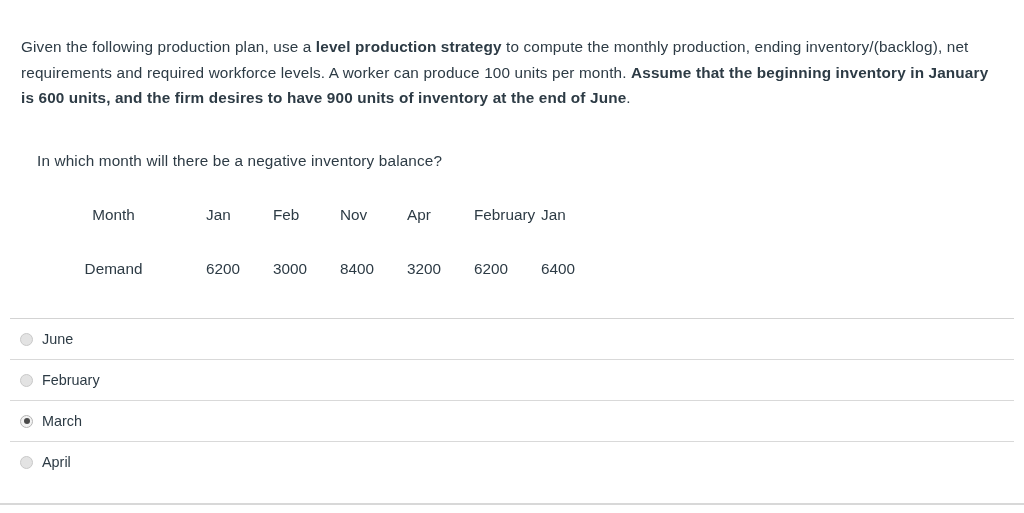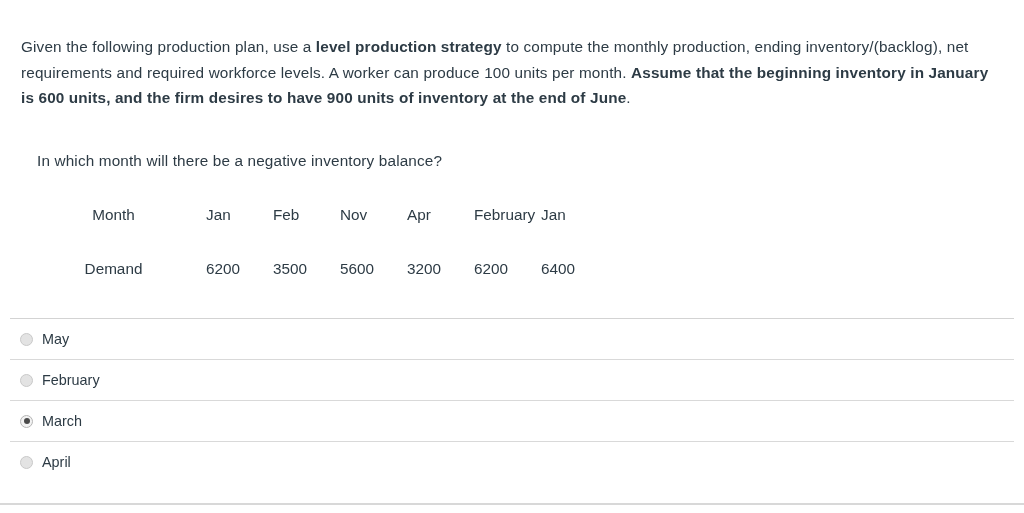--- a/index.html
+++ b/index.html
@@ -151,33 +151,33 @@
         <td class="cell">Jan</td>
         <td class="cell">Feb</td>
         <td class="cell">Nov</td>
         <td class="cell">Apr</td>
         <td class="cell">February</td>
         <td class="cell">Jan</td>
       </tr>
       <tr class="data-row">
         <td class="row-label">Demand</td>
         <td class="cell">6200</td>
-        <td class="cell">3500</td>
-        <td class="cell">5600</td>
+        <td class="cell">3000</td>
+        <td class="cell">8400</td>
         <td class="cell">3200</td>
         <td class="cell">6200</td>
         <td class="cell">6400</td>
       </tr>
     </tbody>
 </table>
 
 <div class="answers">
     <div class="answer-row">
       <span class="radio"></span>
-      <span class="answer-label">May</span>
+      <span class="answer-label">June</span>
     </div>
     <div class="answer-row">
       <span class="radio"></span>
       <span class="answer-label">February</span>
     </div>
     <div class="answer-row">
       <span class="radio checked"></span>
       <span class="answer-label">March</span>
     </div>
     <div class="answer-row">

